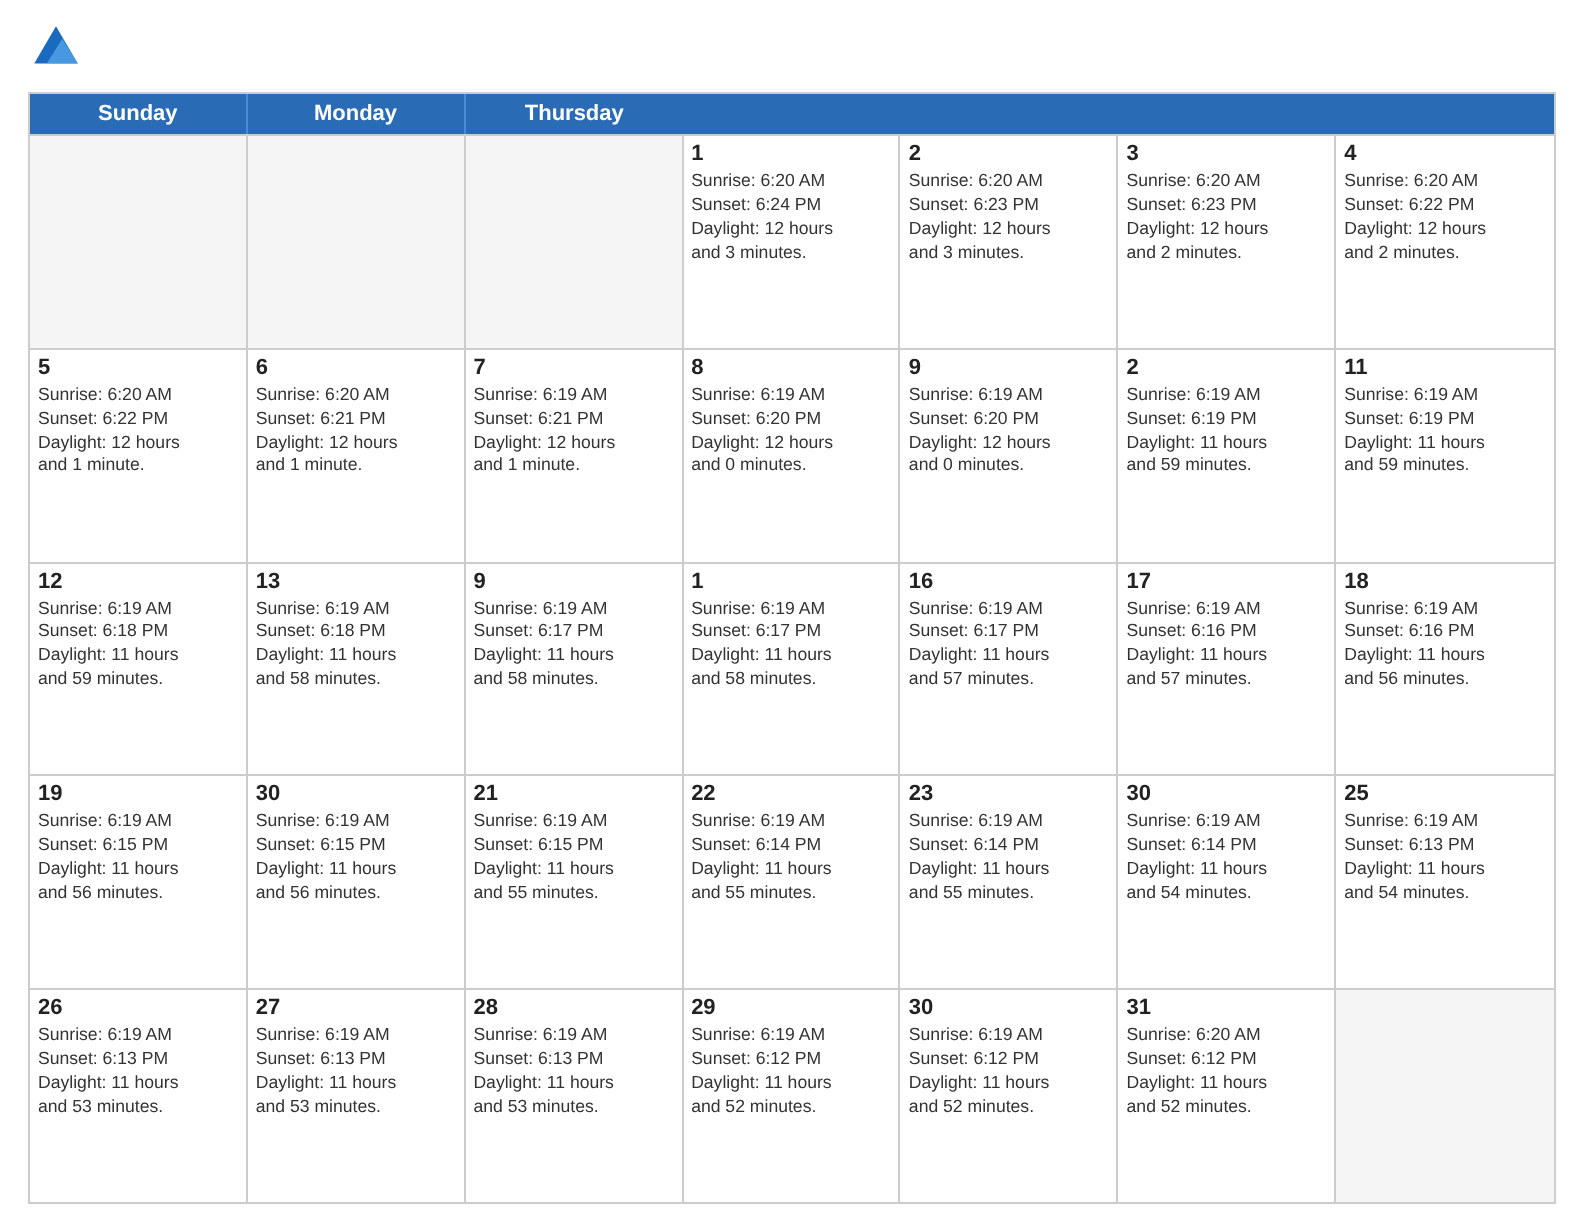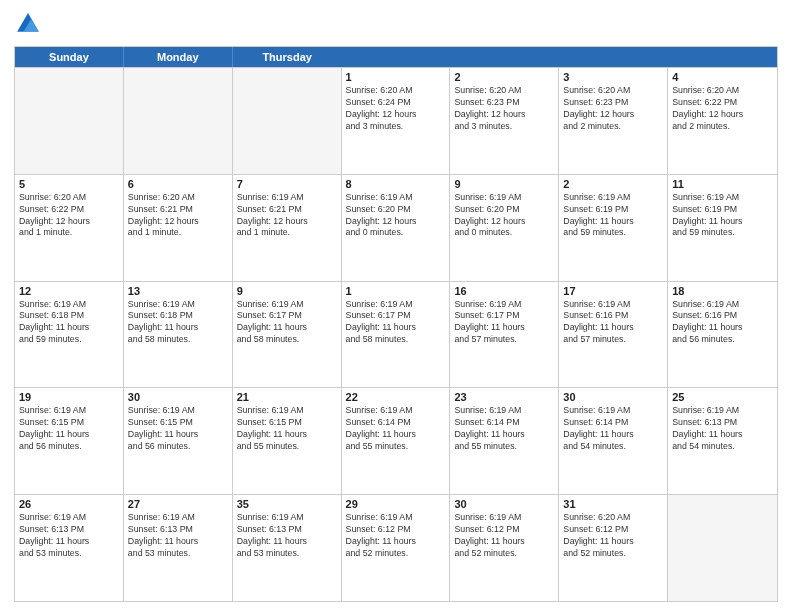--- a/index.html
+++ b/index.html
@@ -257,21 +257,21 @@
         <div class="cal-row">
           <div class="cal-cell">
             <div class="day-num">26</div>
             <div class="cell-info">Sunrise: 6:19 AM<br>Sunset: 6:13 PM<br>Daylight: 11 hours<br>and 53 minutes.</div>
           </div>
           <div class="cal-cell">
             <div class="day-num">27</div>
             <div class="cell-info">Sunrise: 6:19 AM<br>Sunset: 6:13 PM<br>Daylight: 11 hours<br>and 53 minutes.</div>
           </div>
           <div class="cal-cell">
-            <div class="day-num">35</div>
+            <div class="day-num">28</div>
             <div class="cell-info">Sunrise: 6:19 AM<br>Sunset: 6:13 PM<br>Daylight: 11 hours<br>and 53 minutes.</div>
           </div>
           <div class="cal-cell">
             <div class="day-num">29</div>
             <div class="cell-info">Sunrise: 6:19 AM<br>Sunset: 6:12 PM<br>Daylight: 11 hours<br>and 52 minutes.</div>
           </div>
           <div class="cal-cell">
             <div class="day-num">30</div>
             <div class="cell-info">Sunrise: 6:19 AM<br>Sunset: 6:12 PM<br>Daylight: 11 hours<br>and 52 minutes.</div>
           </div>

